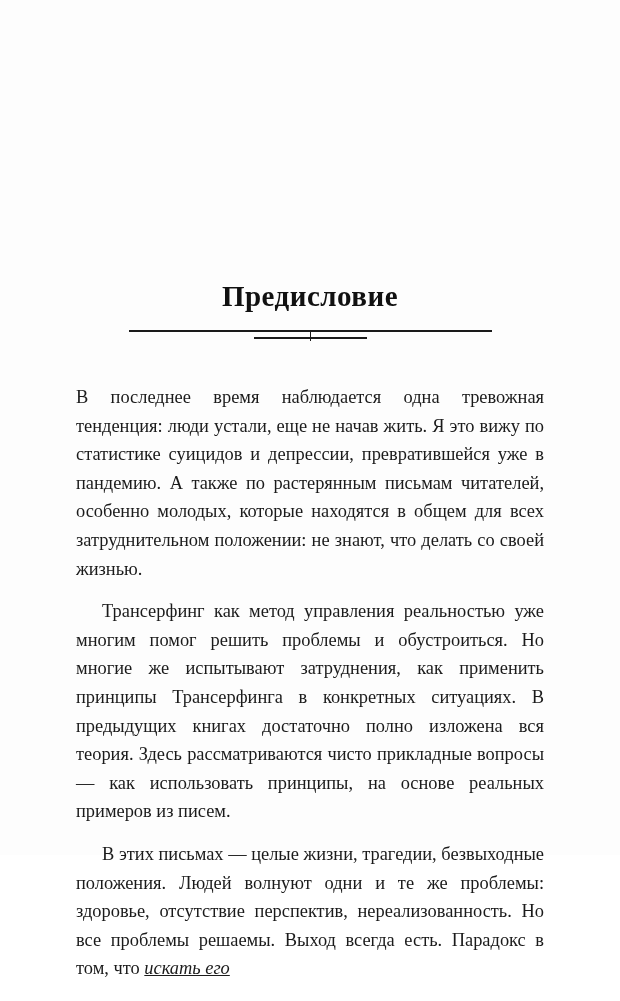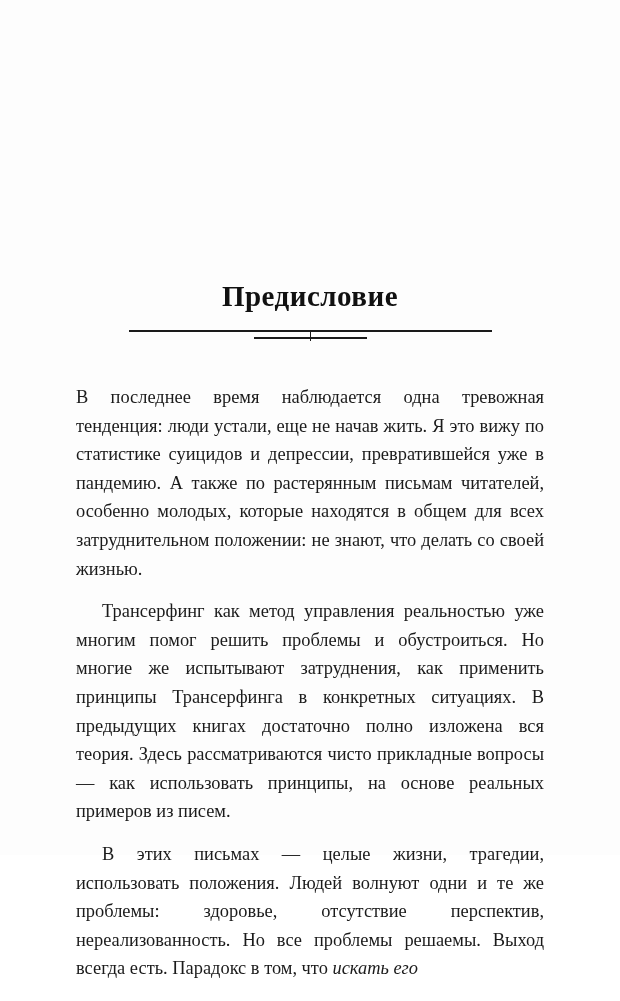--- a/index.html
+++ b/index.html
@@ -67,36 +67,37 @@
   }
   .body-text p {
     margin: 14px;
     text-indent: 26px;
   }
   .body-text p.first {
     text-indent: 0;
   }
   .body-text em {
     font-style: italic;
+    text-decoration: underline;
   }
 </style>
 </head>
 <body>
 
 <div class="page">
 
   <h1 class="chapter-title">Предисловие</h1>
 
   <div class="rule-wrap">
     <div class="rule-line"></div>
     <div class="rule-tick"></div>
   </div>
   <div class="rule-wrap" style="margin-top:-9px;">
     <div class="rule-line second"></div>
   </div>
 
   <div class="body-text">
     <p class="first">В последнее время наблюдается одна тревожная тенденция: люди устали, еще не начав жить. Я это вижу по статистике суицидов и депрессии, превратившейся уже в пандемию. А также по растерянным письмам читателей, особенно молодых, которые находятся в общем для всех затруднительном положении: не знают, что делать со своей жизнью.</p>
     <p>Трансерфинг как метод управления реальностью уже многим помог решить проблемы и обустроиться. Но многие же испытывают затруднения, как применить принципы Трансерфинга в конкретных ситуациях. В предыдущих книгах достаточно полно изложена вся теория. Здесь рассматриваются чисто прикладные вопросы — как использовать принципы, на основе реальных примеров из писем.</p>
-    <p><span>В этих письмах — целые жизни, трагедии, использовать положения. Людей волнуют одни и те же проблемы: здоровье, отсутствие перспектив, нереализованность. Но все проблемы решаемы. Выход всегда есть. Парадокс в том, что </span><em>искать его</em></p>
+    <p><span>В этих письмах — целые жизни, трагедии, безвыходные положения. Людей волнуют одни и те же проблемы: здоровье, отсутствие перспектив, нереализованность. Но все проблемы решаемы. Выход всегда есть. Парадокс в том, что </span><em>искать его</em></p>
   </div>
 
 </div>
 
 </body></html>

